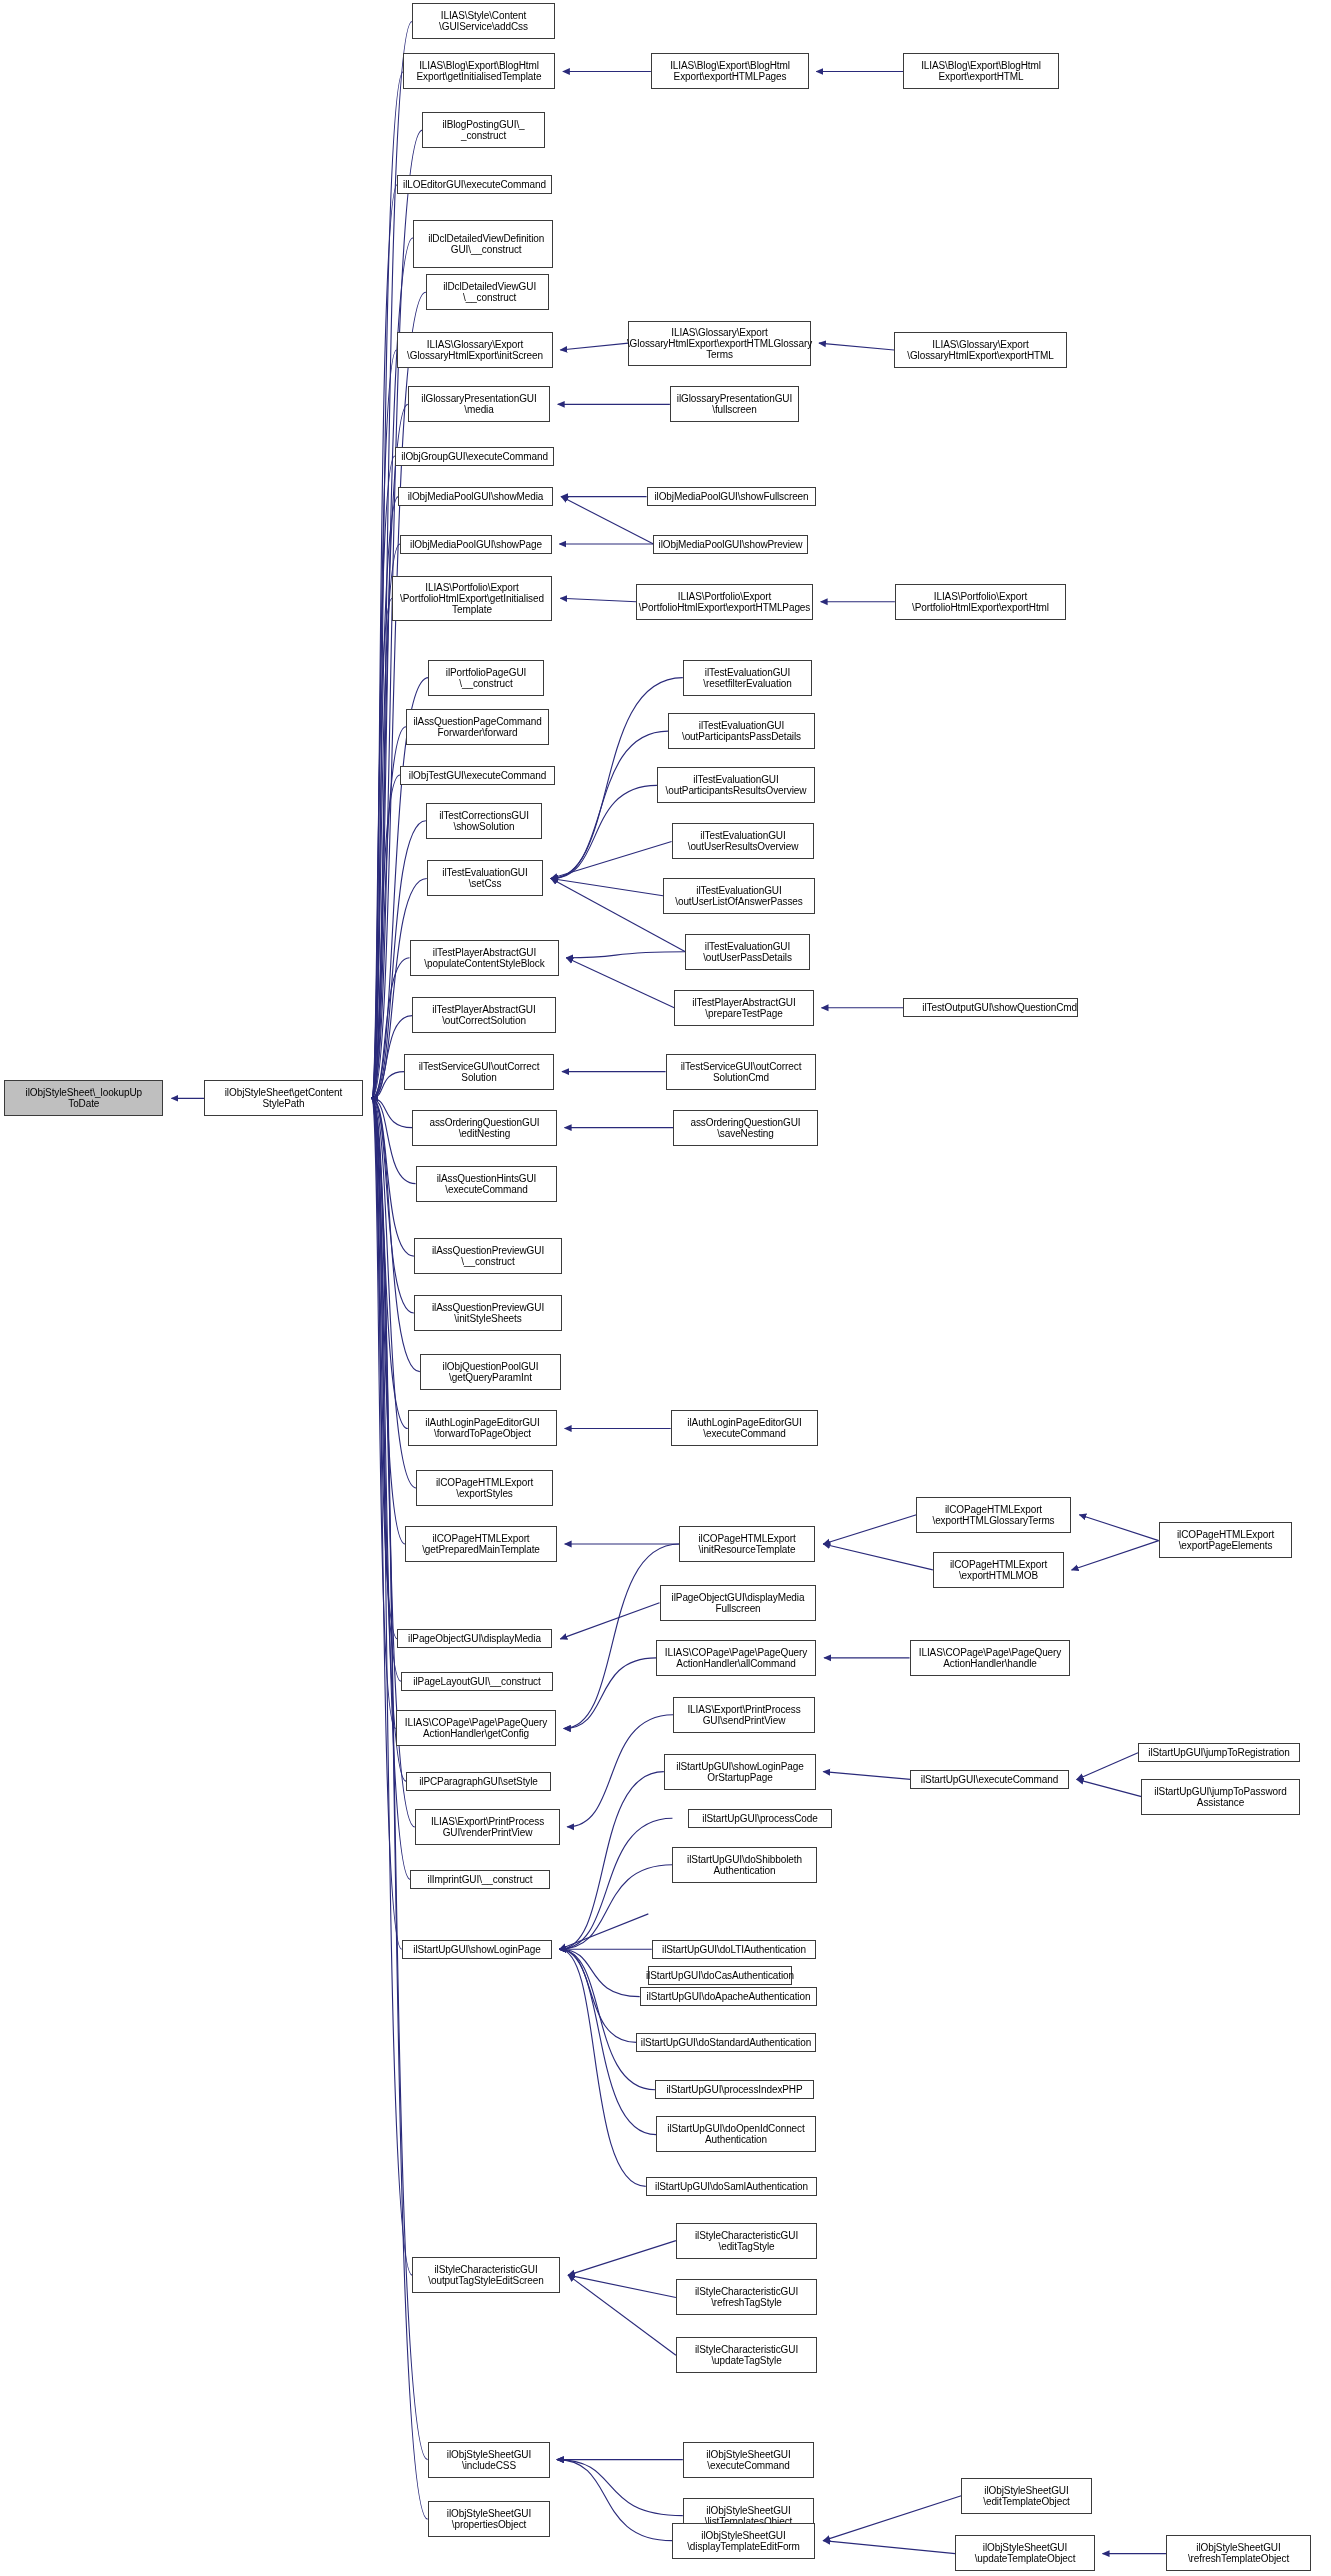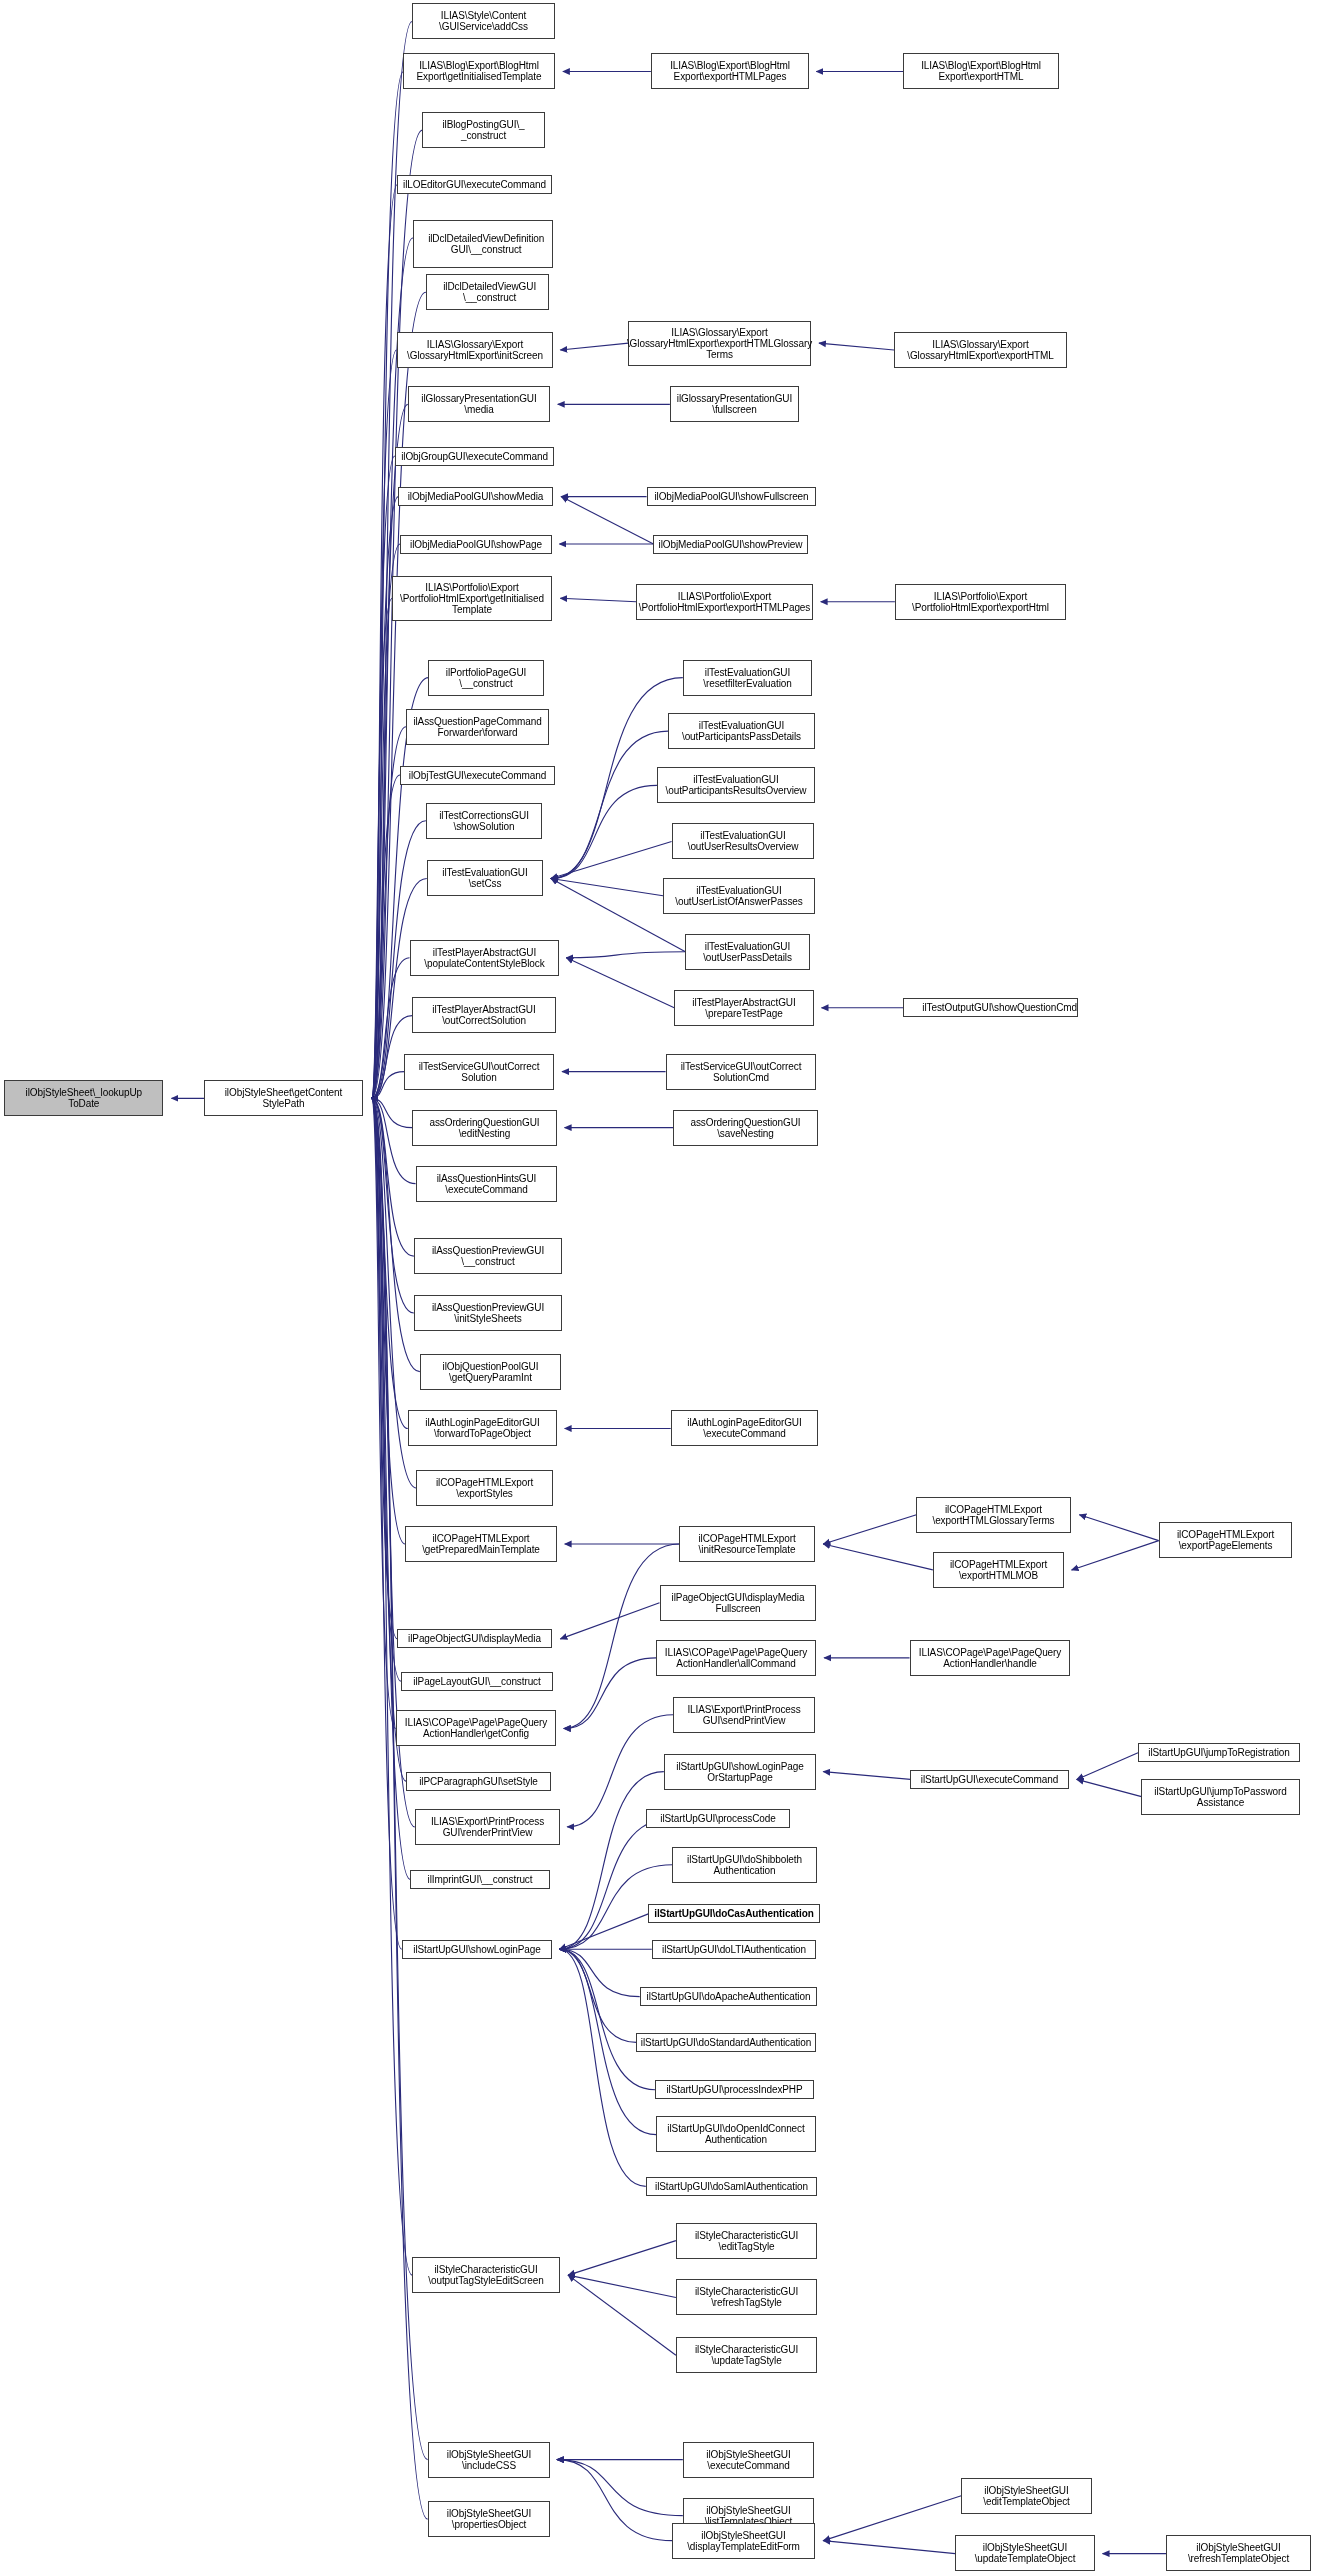--- a/index.html
+++ b/index.html
@@ -252,24 +252,24 @@
       <div class="node" style="left: 679px; top: 1526px; width: 136px; height: 36px;">ilCOPageHTMLExport
 \initResourceTemplate</div>
       <div class="node" style="left: 660px; top: 1585px; width: 156px; height: 36px;">ilPageObjectGUI\displayMedia
 Fullscreen</div>
       <div class="node" style="left: 656px; top: 1640px; width: 160px; height: 36px;">ILIAS\COPage\Page\PageQuery
 ActionHandler\allCommand</div>
       <div class="node" style="left: 673px; top: 1697px; width: 142px; height: 36px;">ILIAS\Export\PrintProcess
 GUI\sendPrintView</div>
       <div class="node" style="left: 664px; top: 1754px; width: 152px; height: 36px;">ilStartUpGUI\showLoginPage
 OrStartupPage</div>
-      <div class="node" style="left: 646px; top: 1809px; width: 144px; height: 19px;">ilStartUpGUI\processCode</div>
+      <div class="node" style="left: 688px; top: 1809px; width: 144px; height: 19px;">ilStartUpGUI\processCode</div>
       <div class="node" style="left: 672px; top: 1847px; width: 145px; height: 36px;">ilStartUpGUI\doShibboleth
 Authentication</div>
-      <div class="node" style="left: 648px; top: 1904px; width: 172px; height: 19px; font-weight: bold;">ilStartUpGUI\doCasAuthentication</div>
+      <div class="node" style="left: 648px; top: 1966px; width: 144px; height: 19px;">ilStartUpGUI\doCasAuthentication</div>
       <div class="node" style="left: 652px; top: 1940px; width: 164px; height: 19px;">ilStartUpGUI\doLTIAuthentication</div>
       <div class="node" style="left: 640px; top: 1987px; width: 177px; height: 19px;">ilStartUpGUI\doApacheAuthentication</div>
       <div class="node" style="left: 636px; top: 2033px; width: 180px; height: 19px;">ilStartUpGUI\doStandardAuthentication</div>
       <div class="node" style="left: 655px; top: 2080px; width: 159px; height: 19px;">ilStartUpGUI\processIndexPHP</div>
       <div class="node" style="left: 656px; top: 2116px; width: 160px; height: 36px;">ilStartUpGUI\doOpenIdConnect
 Authentication</div>
       <div class="node" style="left: 646px; top: 2177px; width: 171px; height: 19px;">ilStartUpGUI\doSamlAuthentication</div>
       <div class="node" style="left: 676px; top: 2223px; width: 141px; height: 36px;">ilStyleCharacteristicGUI
 \editTagStyle</div>
       <div class="node" style="left: 676px; top: 2279px; width: 141px; height: 36px;">ilStyleCharacteristicGUI

